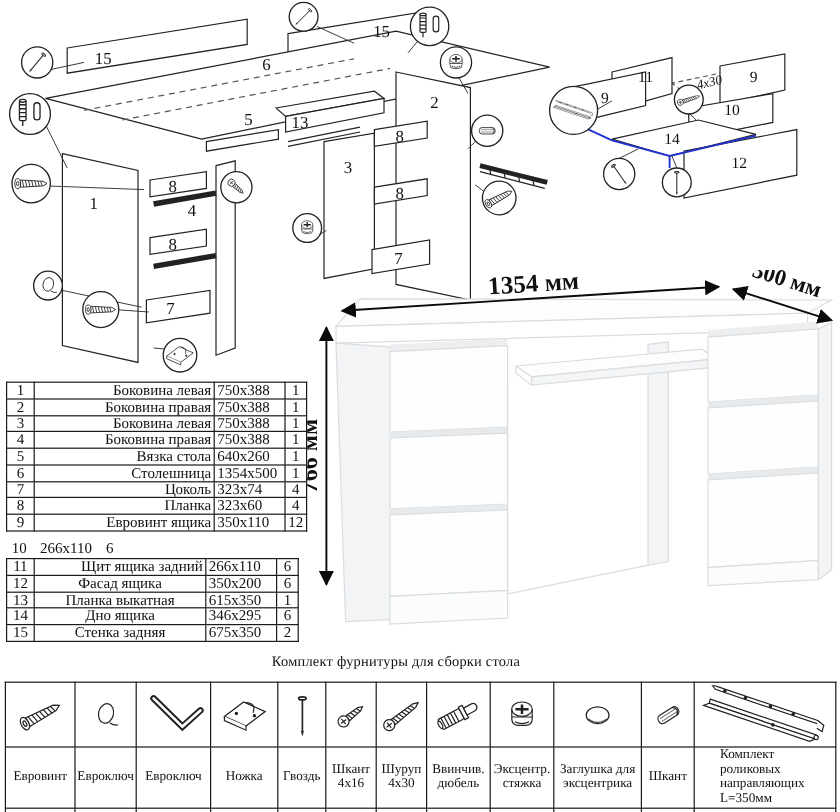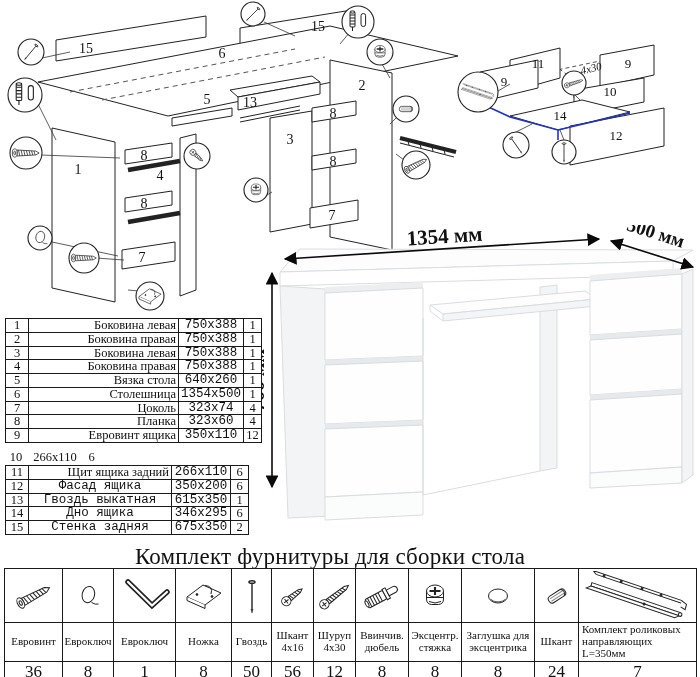--- a/index.html
+++ b/index.html
@@ -10,43 +10,43 @@
   .dg-num-sm{font-size:13px;}
   .dim-label{font-family:"Liberation Sans",sans-serif;font-weight:bold;fill:#0a0a0a;}
 
   
   .parts{position:absolute;left:5px;border-collapse:collapse;font-size:12.5px;
          background:#fff;}
   .parts td{border:1px solid #1a1a1a;height:12.6px;padding:0 2px;line-height:1.02;
             white-space:nowrap;}
   .parts .cn{width:18px;text-align:center;}
   .parts .cname{width:138px;text-align:right;}
-  .parts .csz{width:54px;text-align:center;font-family:Liberation Mono, monospace;}
+  .parts .csz{width:54px;}
   .parts .cq{width:13px;text-align:center;}
   .parts1{top:318px;}
   .parts2{top:465px;}
-  .parts2 tr:nth-child(n+2) .cname{text-align:center;font-family:Liberation Mono, monospace;}
+  .parts2 tr:nth-child(n+2) .cname{text-align:center;}
   .parts1 tr:nth-child(7) .cname,.parts1 tr:nth-child(8) .cname{padding-left:9px;}
   .row10{position:absolute;left:5px;top:450px;width:237px;height:15px;font-size:12.5px;
          display:flex;align-items:center;}
   .row10 .cn{width:22px;text-align:center;}
   .row10 .cname{width:140px;}
   .row10 .csz{width:56px;text-align:center;}
   .row10 .cq{width:17px;text-align:center;}
 
   
   .hw-title{position:absolute;top:544px;left:0;width:660px;text-align:center;
-            font-size:23px;letter-spacing:.2px;}
+            font-size:12px;letter-spacing:.2px;}
   .hw{position:absolute;left:4px;top:568px;width:692px;border-collapse:collapse;
       table-layout:fixed;background:#fff;}
   .hw td{border:1px solid #1a1a1a;text-align:center;vertical-align:middle;
          overflow:hidden;padding:0;}
   .hw .icon-row td{height:53px;}
   .hw .name-row td{font-size:11px;line-height:1.08;height:27px;padding:1px 1px;}
-  .hw .name-row td:last-child{text-align:left;padding-left:3px;}
+  .hw .name-row td:last-child{text-align:left;padding-left:21px;}
   .hw .qty-row td{font-size:17px;height:20px;}
   .hwicon{display:block;margin:0 auto;}
 </style>
 </head>
 <body>
 
 <div class="page">
 
 <svg width="0" height="0" style="position:absolute" aria-hidden="true">
 <defs>
@@ -385,21 +385,21 @@
       <td class="cq">6</td>
     </tr>
     <tr>
       <td class="cn">12</td>
       <td class="cname">Фасад ящика</td>
       <td class="csz">350x200</td>
       <td class="cq">6</td>
     </tr>
     <tr>
       <td class="cn">13</td>
-      <td class="cname">Гвоздь выкатная</td>
+      <td class="cname">Планка выкатная</td>
       <td class="csz">615x350</td>
       <td class="cq">1</td>
     </tr>
     <tr>
       <td class="cn">14</td>
       <td class="cname">Дно ящика</td>
       <td class="csz">346x295</td>
       <td class="cq">6</td>
     </tr>
     <tr>

